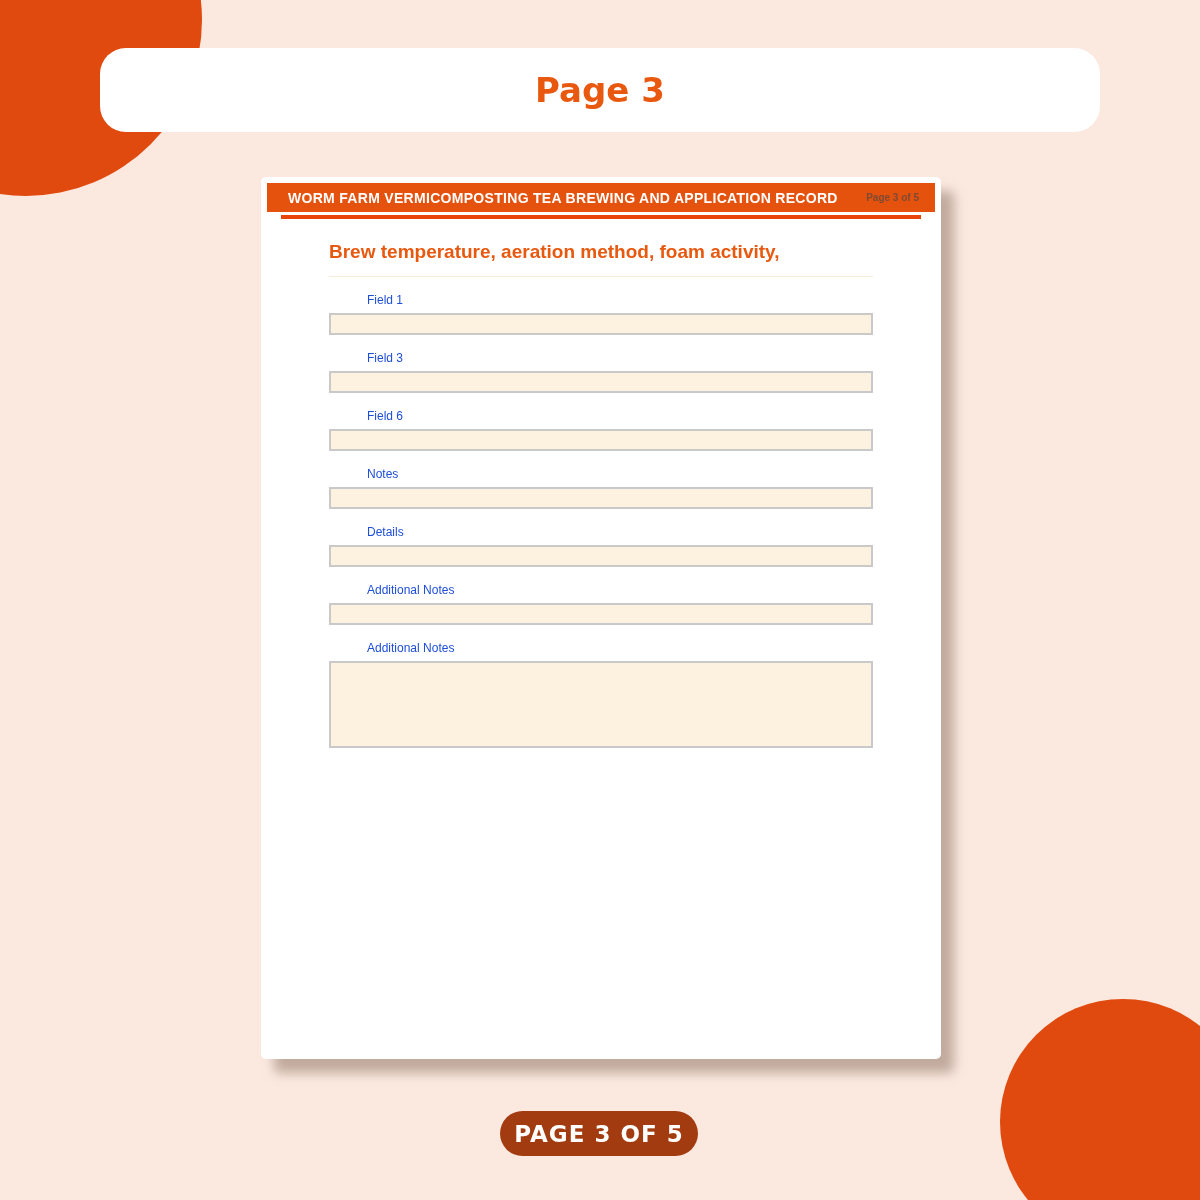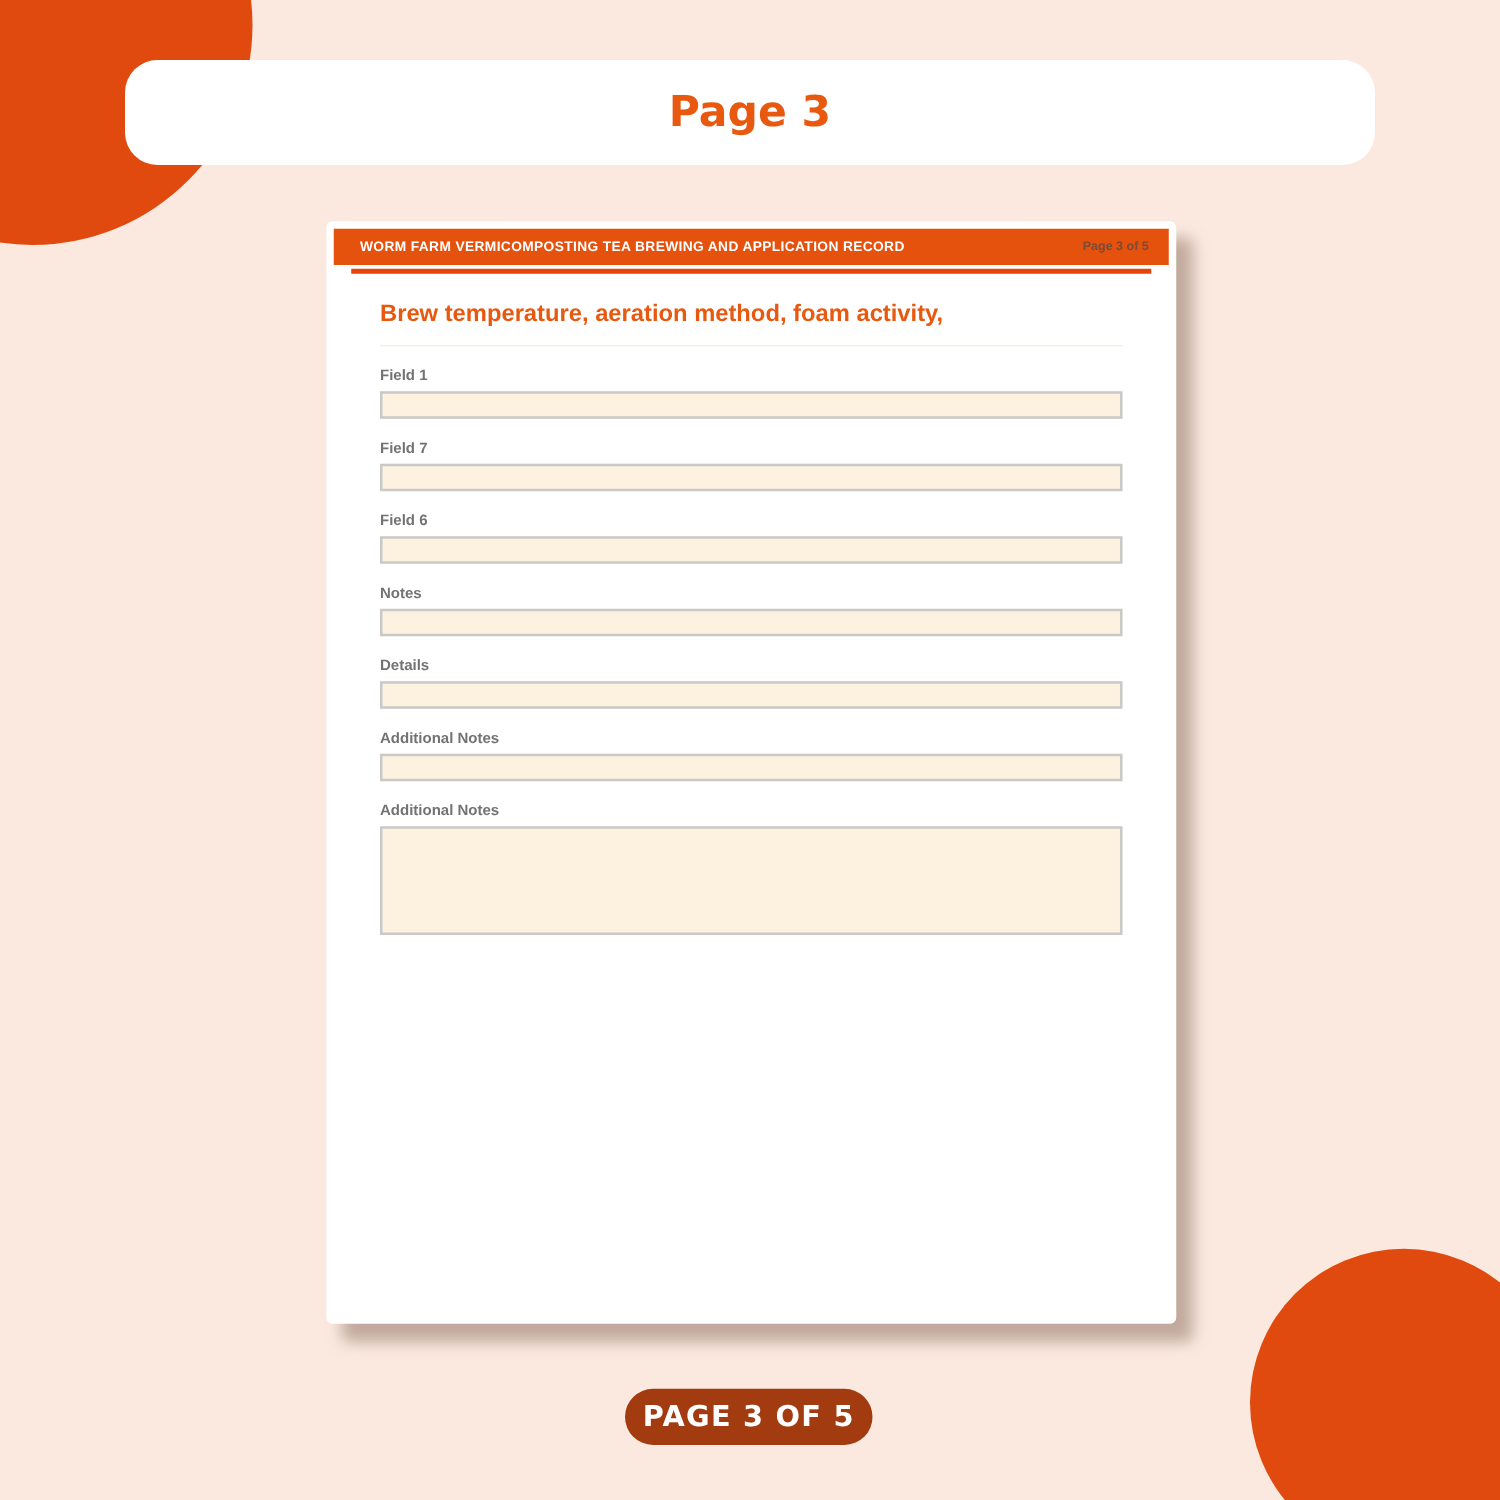--- a/index.html
+++ b/index.html
@@ -36,44 +36,45 @@
     background: #ffffff; border-radius: 5px;
     box-shadow: 13px 14px 12px rgba(145, 118, 102, 0.55);
   }
   .paper-header {
     margin: 6px 6px 0 6px; height: 29px;
     background: #e5520e;
     display: flex; align-items: center; justify-content: space-between;
     padding: 0 16px 0 21px;
   }
   .paper-header-title {
-    color: #ffffff; font-size: 11px; font-weight: bold; letter-spacing: 0.3px;
+    color: #ffffff; font-size: 14px; font-weight: bold; letter-spacing: 0.3px;
   }
   .paper-header-page {
     color: #7d4a33; font-size: 10px; font-weight: bold;
   }
   .header-underline {
     margin: 3px 20px 0 20px; height: 4px; background: #e8430a;
   }
 
-  .content { padding: 0 43px; }
+  .content { padding: 0 68px; }
   .section-heading {
     margin-top: 22px;
     font-size: 19px; font-weight: bold; color: #e8590f;
   }
   .section-divider {
     margin-top: 13px; border-bottom: 1px solid #f8ecd9;
   }
 
   .field-group { margin-top: 16px; }
   .field-group:first-of-type { margin-top: 17px; }
   .field-label {
     display: block;
-    font-size: 12px; font-weight: bold; color: #737373;
+    font-size: 12px; font-weight: normal; color: #1d4ed8;
     margin-bottom: 6px;
+    margin-left: 38px;
   }
   .text-input {
     width: 100%; height: 22px;
     background: #fdf2df;
     border: 2px solid #c9c9c9;
     font-size: 12px; color: #3d3d3d;
     font-family: "Liberation Sans", sans-serif;
   }
   .notes-textarea {
     width: 100%; height: 87px;
@@ -122,21 +123,21 @@
 
       <div class="section-heading">Brew temperature, aeration method, foam activity,</div>
       <div class="section-divider"></div>
 
       <div class="field-group">
         <label class="field-label">Field 1</label>
         <input class="text-input" type="text" value="" style="">
       </div>
 
       <div class="field-group">
-        <label class="field-label">Field 7</label>
+        <label class="field-label">Field 3</label>
         <input class="text-input" type="text" value="" style="">
       </div>
 
       <div class="field-group">
         <label class="field-label">Field 6</label>
         <input class="text-input" type="text" value="" style="">
       </div>
 
       <div class="field-group">
         <label class="field-label">Notes</label>

